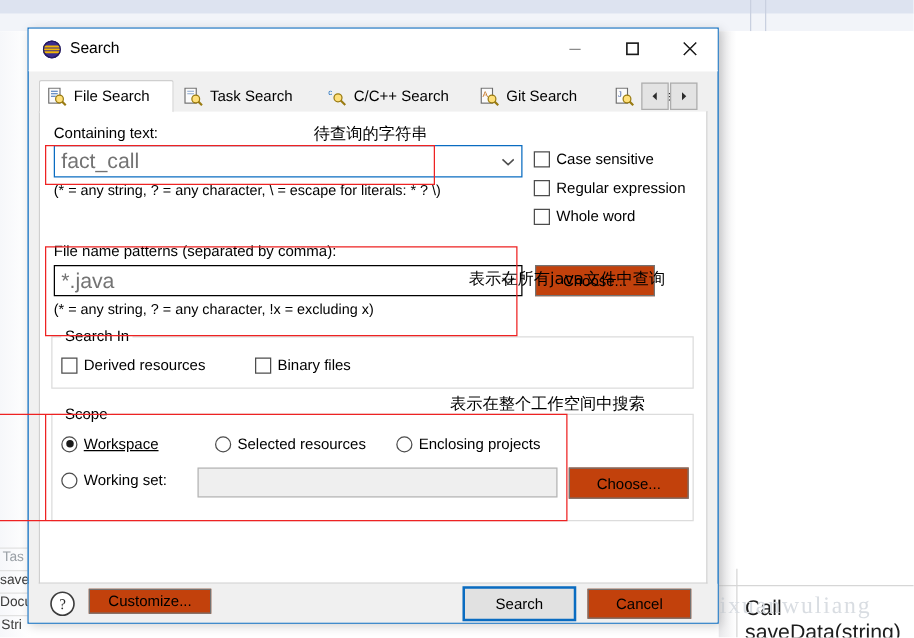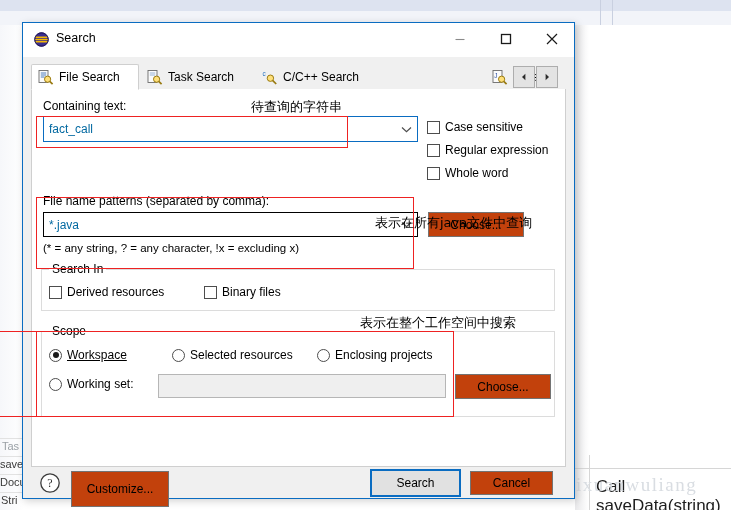--- a/index.html
+++ b/index.html
@@ -174,21 +174,21 @@
   
   .combo {
     position: absolute;
     box-sizing: border-box;
     background: #ffffff;
     display: flex; align-items: center;
   }
   .combo.focused { border: 1px solid #0a6cc1; }
   .combo.plain   { border: 1px solid #000000; }
   .combo-value {
-    font-size: 12px; color: #0369a1;
+    font-size: 17px; color: #737373;
     padding-left: 5px;
     flex: 1 1 auto;
     white-space: nowrap; overflow: hidden;
   }
   .combo-caret {
     width: 22px; height: 100%;
     display: flex; align-items: center; justify-content: center;
     flex: 0 0 auto;
   }
   .caret-icon { display:block; }
@@ -391,20 +391,31 @@
         <span class="tab-icon">
           <svg width="16" height="15" viewBox="0 0 16 15">
             <text x="0.6" y="6.4" font-size="6.4" fill="#1f6fbf" font-family="Liberation Sans, sans-serif">c</text>
             <circle cx="8.4" cy="8.2" r="3.2" fill="#ffe07a" stroke="#9a7b12" stroke-width="1"></circle>
             <path d="M10.6 10.4 L14.2 14.0" stroke="#9a7b12" stroke-width="1.7"></path>
           </svg>
         </span>
         <span class="tab-label">C/C++ Search</span>
       </div>
 
+      <div class="tab" style="left:347px; width:106px;">
+        <span class="tab-icon">
+          <svg width="16" height="15" viewBox="0 0 16 15">
+            <rect x="1" y="0.5" width="9" height="12" fill="#fbfbfb" stroke="#6b6b6b" stroke-width="0.9"></rect>
+            <text x="2" y="7.5" font-size="6.5" fill="#c06a12" font-family="Liberation Sans, sans-serif">A</text>
+            <circle cx="9.6" cy="9.2" r="3.1" fill="#ffe07a" stroke="#9a7b12" stroke-width="1"></circle>
+            <path d="M11.7 11.3 L14.6 14.2" stroke="#9a7b12" stroke-width="1.7"></path>
+          </svg>
+        </span>
+        <span class="tab-label">Git Search</span>
+      </div>
 
       <div class="tab" style="left:455px; width:72px; overflow:hidden;">
         <span class="tab-icon">
           <svg width="16" height="15" viewBox="0 0 16 15">
             <rect x="1" y="0.5" width="9" height="12" fill="#fbfbfb" stroke="#6b6b6b" stroke-width="0.9"></rect>
             <text x="2.2" y="7.6" font-size="6.5" fill="#2b4fa2" font-family="Liberation Sans, sans-serif">J</text>
             <circle cx="9.6" cy="9.2" r="3.1" fill="#ffe07a" stroke="#9a7b12" stroke-width="1"></circle>
             <path d="M11.7 11.3 L14.6 14.2" stroke="#9a7b12" stroke-width="1.7"></path>
           </svg>
         </span>
@@ -429,20 +440,21 @@
 
       <div class="combo focused" style="left:11px; top:27px; width:375px; height:26px;">
         <span class="combo-value" placeholder="">fact_call</span>
         <span class="combo-caret">
           <svg class="caret-icon" width="11" height="7" viewBox="0 0 11 7">
             <path d="M1 1.5 L5.5 5.7 L10 1.5" fill="none" stroke="#4d4d4d" stroke-width="1.2"></path>
           </svg>
         </span>
       </div>
 
+      <span class="hint" style="left:11px; top:58px;">(* = any string, ? = any character, \ = escape for literals: * ? \)</span>
 
       <div class="cb-row" style="left:395px; top:31px;">
         <span class="cbox"></span>
         <span>Case sensitive</span>
       </div>
       <div class="cb-row" style="left:395px; top:54px;">
         <span class="cbox"></span>
         <span>Regular expression</span>
       </div>
       <div class="cb-row" style="left:395px; top:77px;">
@@ -504,21 +516,21 @@
 
     </div>
 
     <div class="bottombar">
       <div class="help-btn">
         <svg width="22" height="22" viewBox="0 0 22 22">
           <circle cx="11" cy="11" r="9.2" fill="#ffffff" stroke="#3c3c3c" stroke-width="1.3"></circle>
           <text x="11" y="15.4" text-anchor="middle" font-size="12" font-family="Liberation Serif, serif" fill="#2b2b2b">?</text>
         </svg>
       </div>
-      <div class="btn" style="left:48px; top:4px; width:98px; height:36px;">Customize...</div>
+      <div class="btn" style="left:48px; top:4px; width:98px; height:20px;">Customize...</div>
       <div class="btn default" style="left:347px; top:2px; width:91px; height:28px;">Search</div>
       <div class="btn" style="left:447px; top:4px; width:83px; height:24px;">Cancel</div>
     </div>
 
   </div>
 
   <div class="anno-text" style="left:251px; top:98px;">待查询的字符串</div>
   <div class="anno-box" style="left:36px; top:116px; width:312px; height:32px;"></div>
 
   <div class="anno-text" style="left:375px; top:214px;">表示在所有java文件中查询</div>

